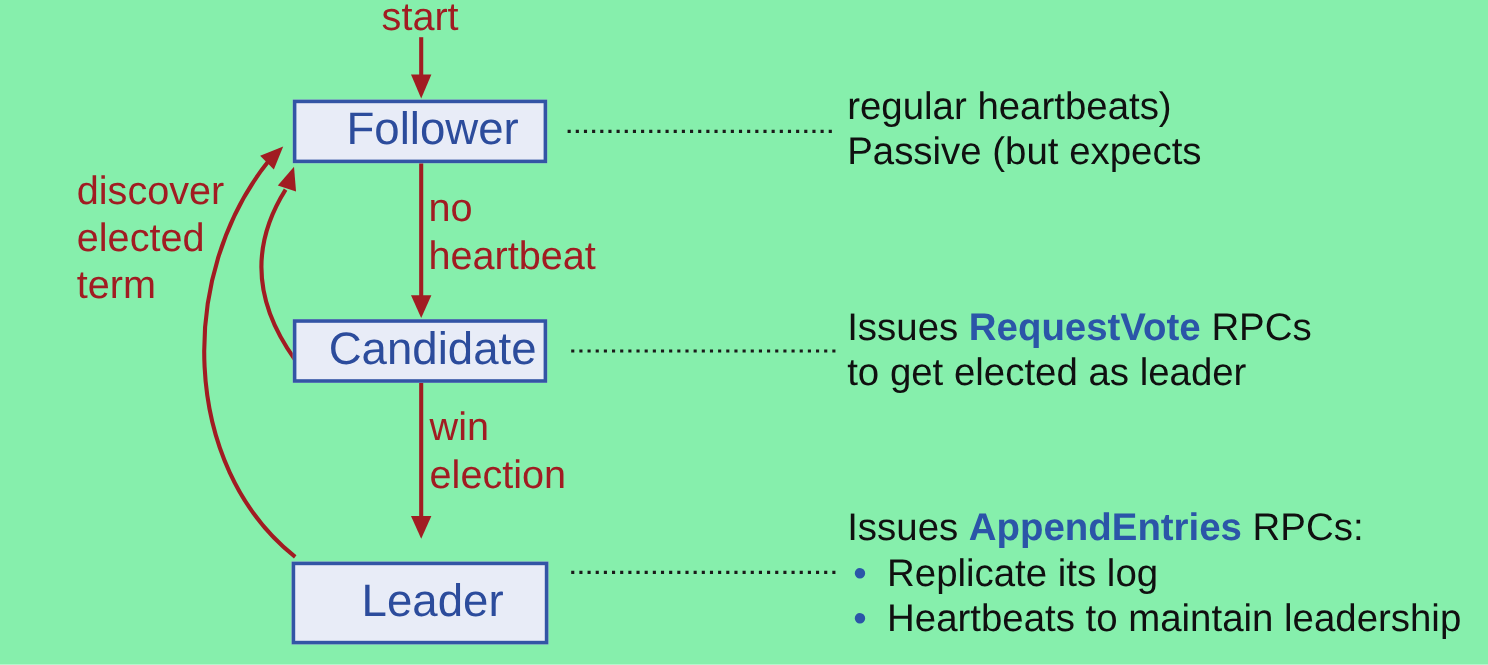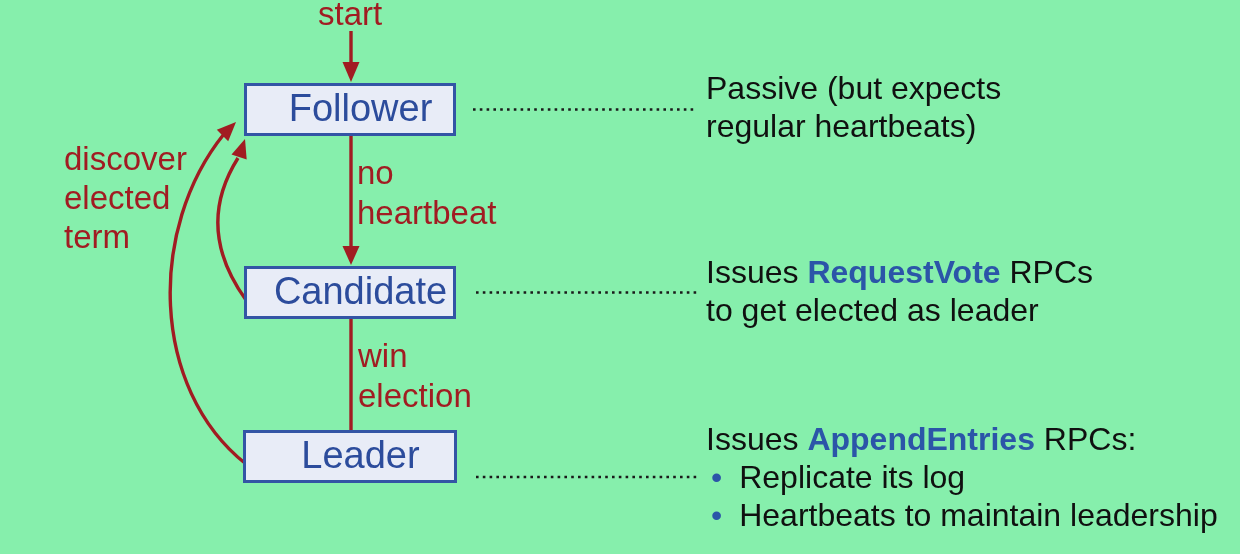--- a/index.html
+++ b/index.html
@@ -26,21 +26,21 @@
     background:var(--box-fill);
     border:3px solid var(--box-border);
     color:var(--state-blue);
     font-size:38px;line-height:1;
     display:flex;align-items:center;justify-content:center;
     padding-bottom:3px;
     padding-left:21px;
   }
   #box-follower{left:244px;top:83px;width:212px;height:53px;}
   #box-candidate{left:244px;top:266px;width:212px;height:53px;}
-  #box-leader{left:243px;top:430px;width:214px;height:53px;}
+  #box-leader{left:243px;top:468px;width:214px;height:69px;}
   .red-label{
     position:absolute;z-index:2;
     color:var(--red);
     font-size:33px;line-height:39px;
     white-space:nowrap;
   }
   #lbl-start{left:318px;top:-4px;line-height:36px;}
   #lbl-noheartbeat{left:357px;top:153px;line-height:40px;}
   #lbl-winelection{left:358px;top:336px;line-height:40px;}
   #lbl-discover{left:64px;top:139px;}
@@ -110,22 +110,22 @@
     <span>Follower</span>
   </div>
   <div class="state-box" id="box-candidate">
     <span>Candidate</span>
   </div>
   <div class="state-box" id="box-leader">
     <span>Leader</span>
   </div>
 
   <div class="note" id="note-follower">
+    <div>regular heartbeats)</div>
     <div>Passive (but expects</div>
-    <div>regular heartbeats)</div>
   </div>
 
   <div class="note" id="note-candidate">
     <div>
       <span>Issues </span><span class="rpc">RequestVote</span><span> RPCs</span>
     </div>
     <div>to get elected as leader</div>
   </div>
 
   <div class="note" id="note-leader">

